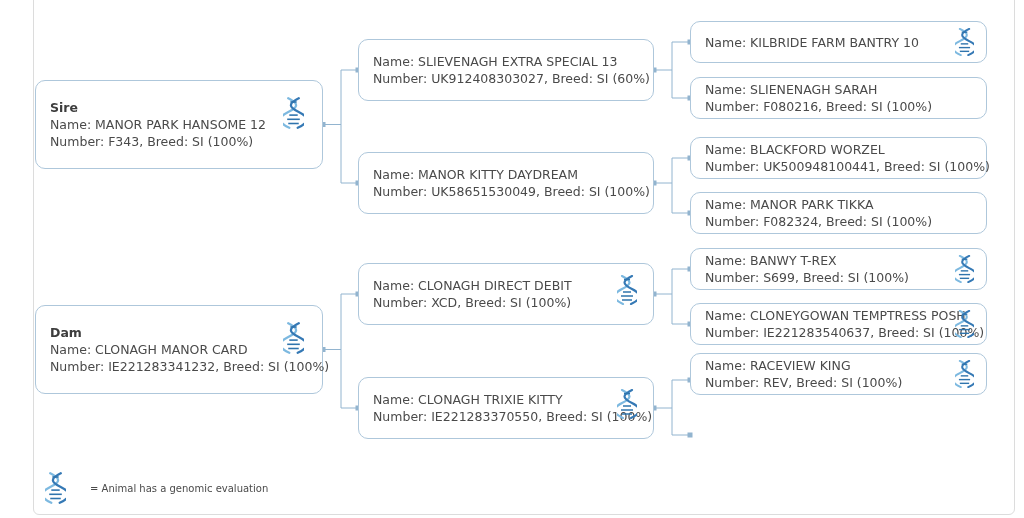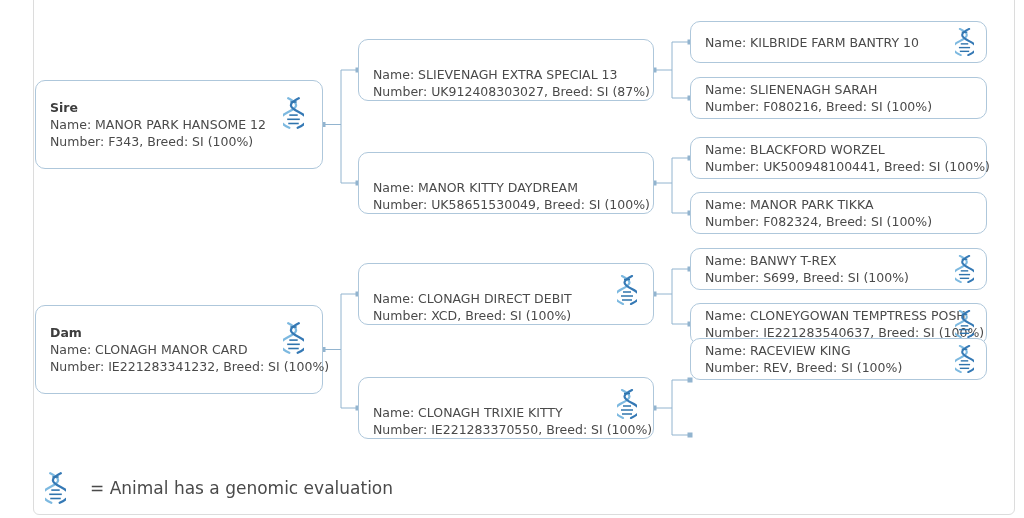--- a/index.html
+++ b/index.html
@@ -13,29 +13,29 @@
   }
   svg.connectors{position:absolute;left:0;top:0;width:1024px;height:518px;pointer-events:none;}
   .node{
     position:absolute;background:#fff;border:1px solid #aec7db;border-radius:10px;
     box-sizing:border-box;display:flex;flex-direction:column;justify-content:center;
     padding:0 12px 0 14px;color:#4a4a4a;font-size:12.5px;line-height:17px;white-space:nowrap;
     cursor:pointer;
   }
   .node .role{font-weight:bold;color:#3d3d3d;}
   .g1{left:35px;width:288px;height:89px;}
-  .g2{left:358px;width:296px;height:62px;justify-content:flex-end;}
+  .g2{left:358px;width:296px;height:62px;}
   .g3{left:690px;width:297px;height:42px;}
   .dna{position:absolute;display:block;}
   .g1 .dna{width:21px;height:32px;right:18px;top:16px;}
   .g2 .dna{width:20px;height:30px;right:16px;top:11px;}
   .g3 .dna{width:19px;height:28px;right:12px;top:6px;}
   .legend{
     position:absolute;left:45px;top:472px;display:flex;align-items:center;
-    color:#4a4a4a;font-size:17px;
+    color:#4a4a4a;font-size:10px;
   }
   .legend .dna{position:static;width:21px;height:32px;margin-right:24px;}
 </style>
 </head>
 <body>
 
 <div class="screen">
 
   <svg width="0" height="0" style="position:absolute" aria-hidden="true">
     <defs>
@@ -98,21 +98,21 @@
     <div class="role">Dam</div>
     <div>Name: CLONAGH MANOR CARD</div>
     <div>Number: IE221283341232, Breed: SI (100%)</div>
     <svg class="dna">
         <use href="#dna"></use>
       </svg>
   </div>
 
   <div class="node g2" style="top:39px">
     <div>Name: SLIEVENAGH EXTRA SPECIAL 13</div>
-    <div>Number: UK912408303027, Breed: SI (87%)</div>
+    <div>Number: UK912408303027, Breed: SI (60%)</div>
   </div>
 
   <div class="node g2" style="top:152px">
     <div>Name: MANOR KITTY DAYDREAM</div>
     <div>Number: UK58651530049, Breed: SI (100%)</div>
   </div>
 
   <div class="node g2" style="top:263px">
     <div>Name: CLONAGH DIRECT DEBIT</div>
     <div>Number: XCD, Breed: SI (100%)</div>
@@ -160,21 +160,21 @@
   </div>
 
   <div class="node g3" style="top:303px">
     <div>Name: CLONEYGOWAN TEMPTRESS POSH</div>
     <div>Number: IE221283540637, Breed: SI (100%)</div>
     <svg class="dna">
         <use href="#dna"></use>
       </svg>
   </div>
 
-  <div class="node g3" style="top:338px">
+  <div class="node g3" style="top:353px">
     <div>Name: RACEVIEW KING</div>
     <div>Number: REV, Breed: SI (100%)</div>
     <svg class="dna">
         <use href="#dna"></use>
       </svg>
   </div>
 
 
   <div class="legend">
     <svg class="dna">

